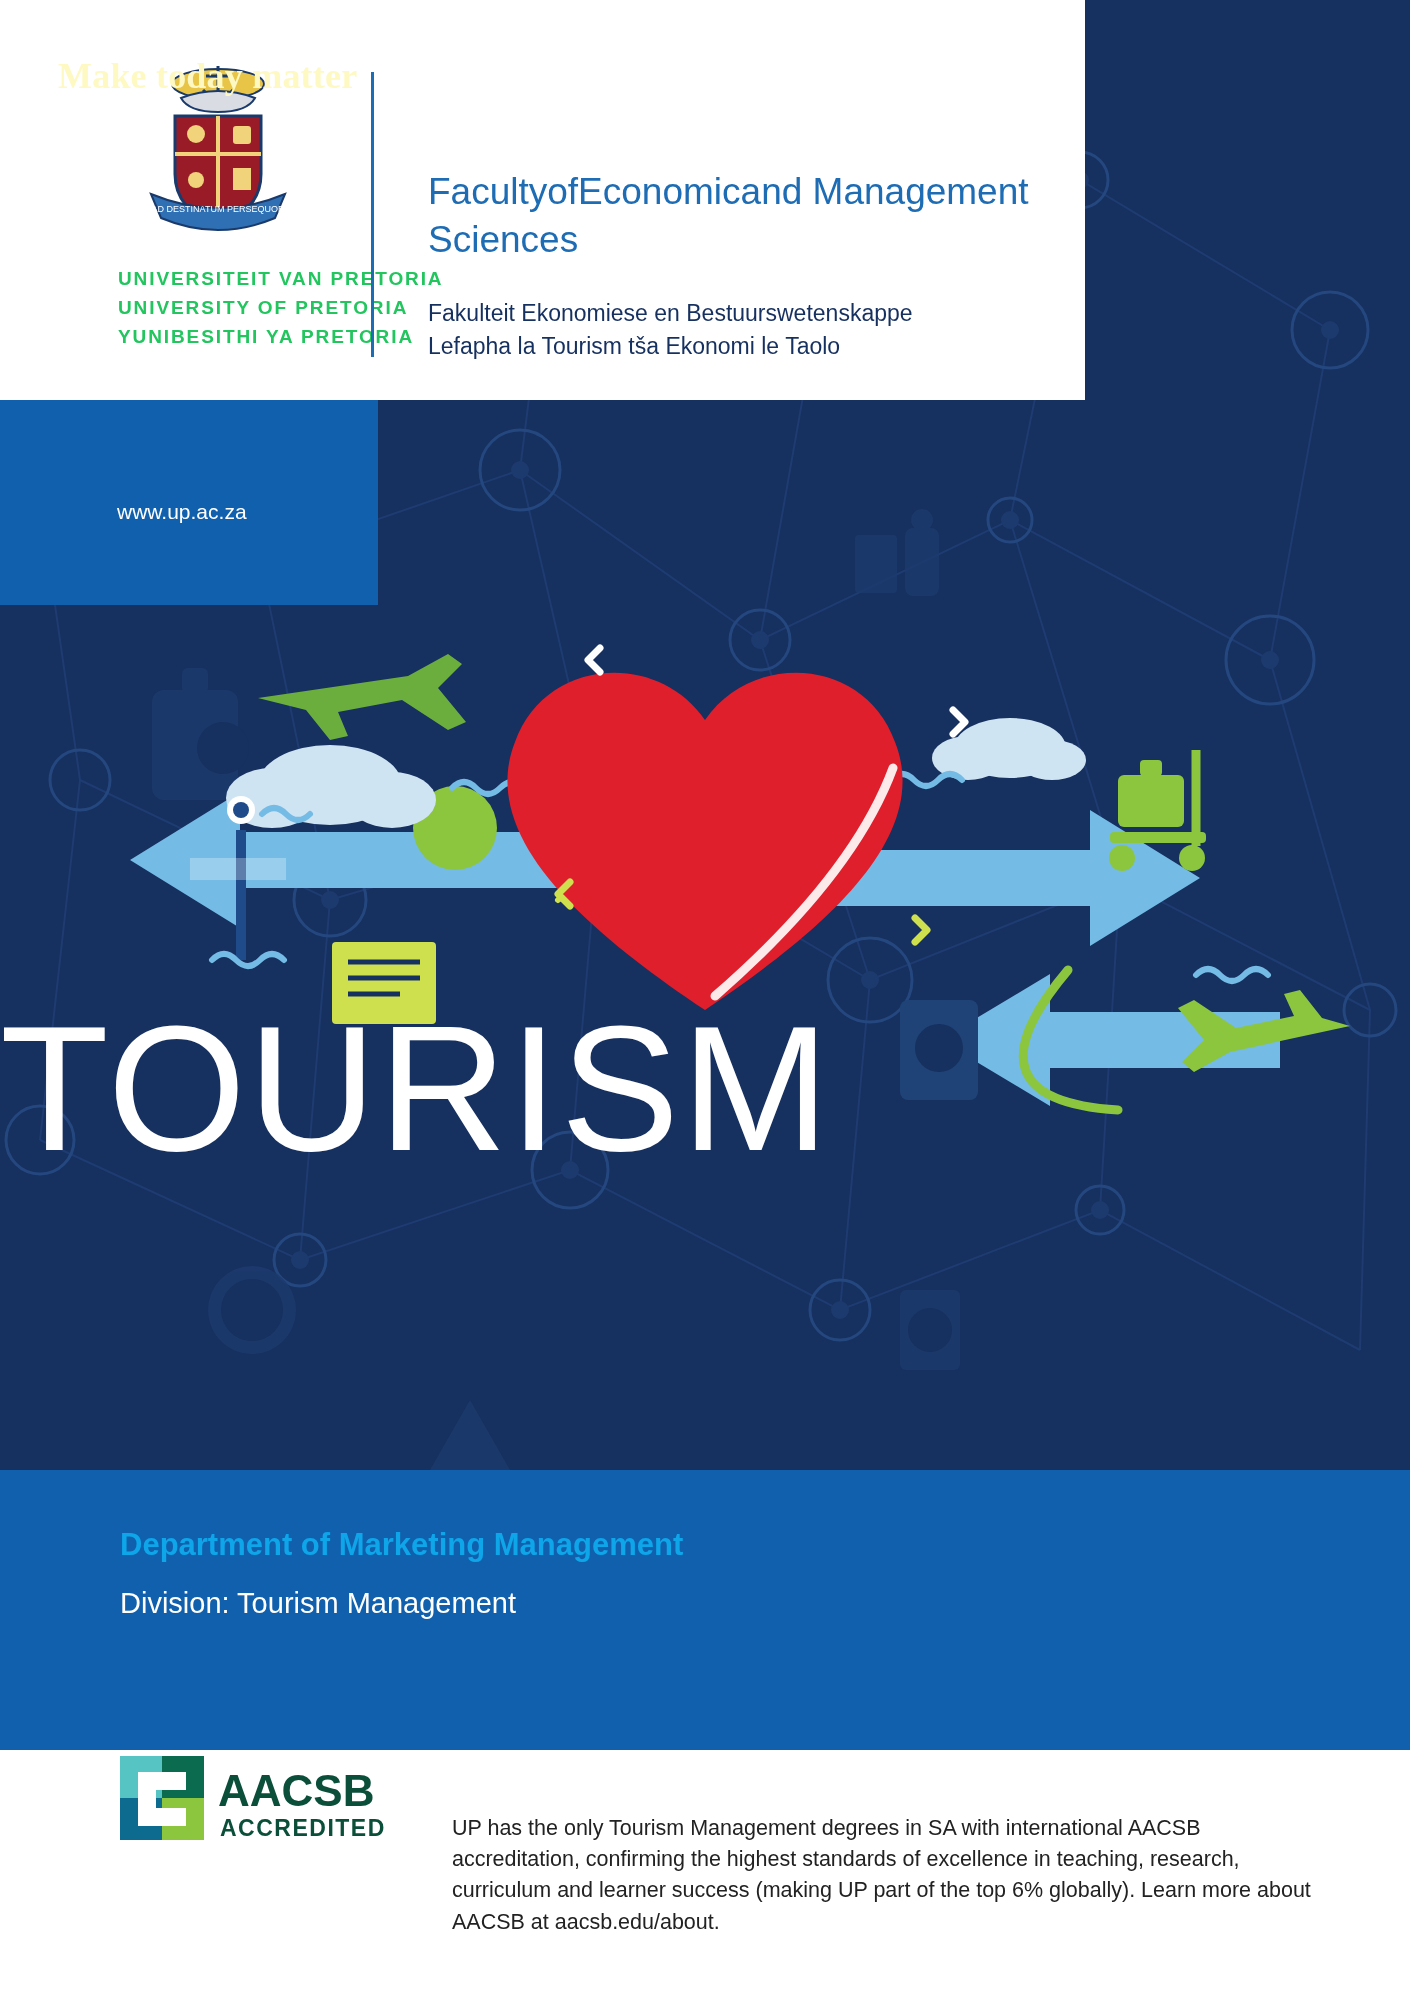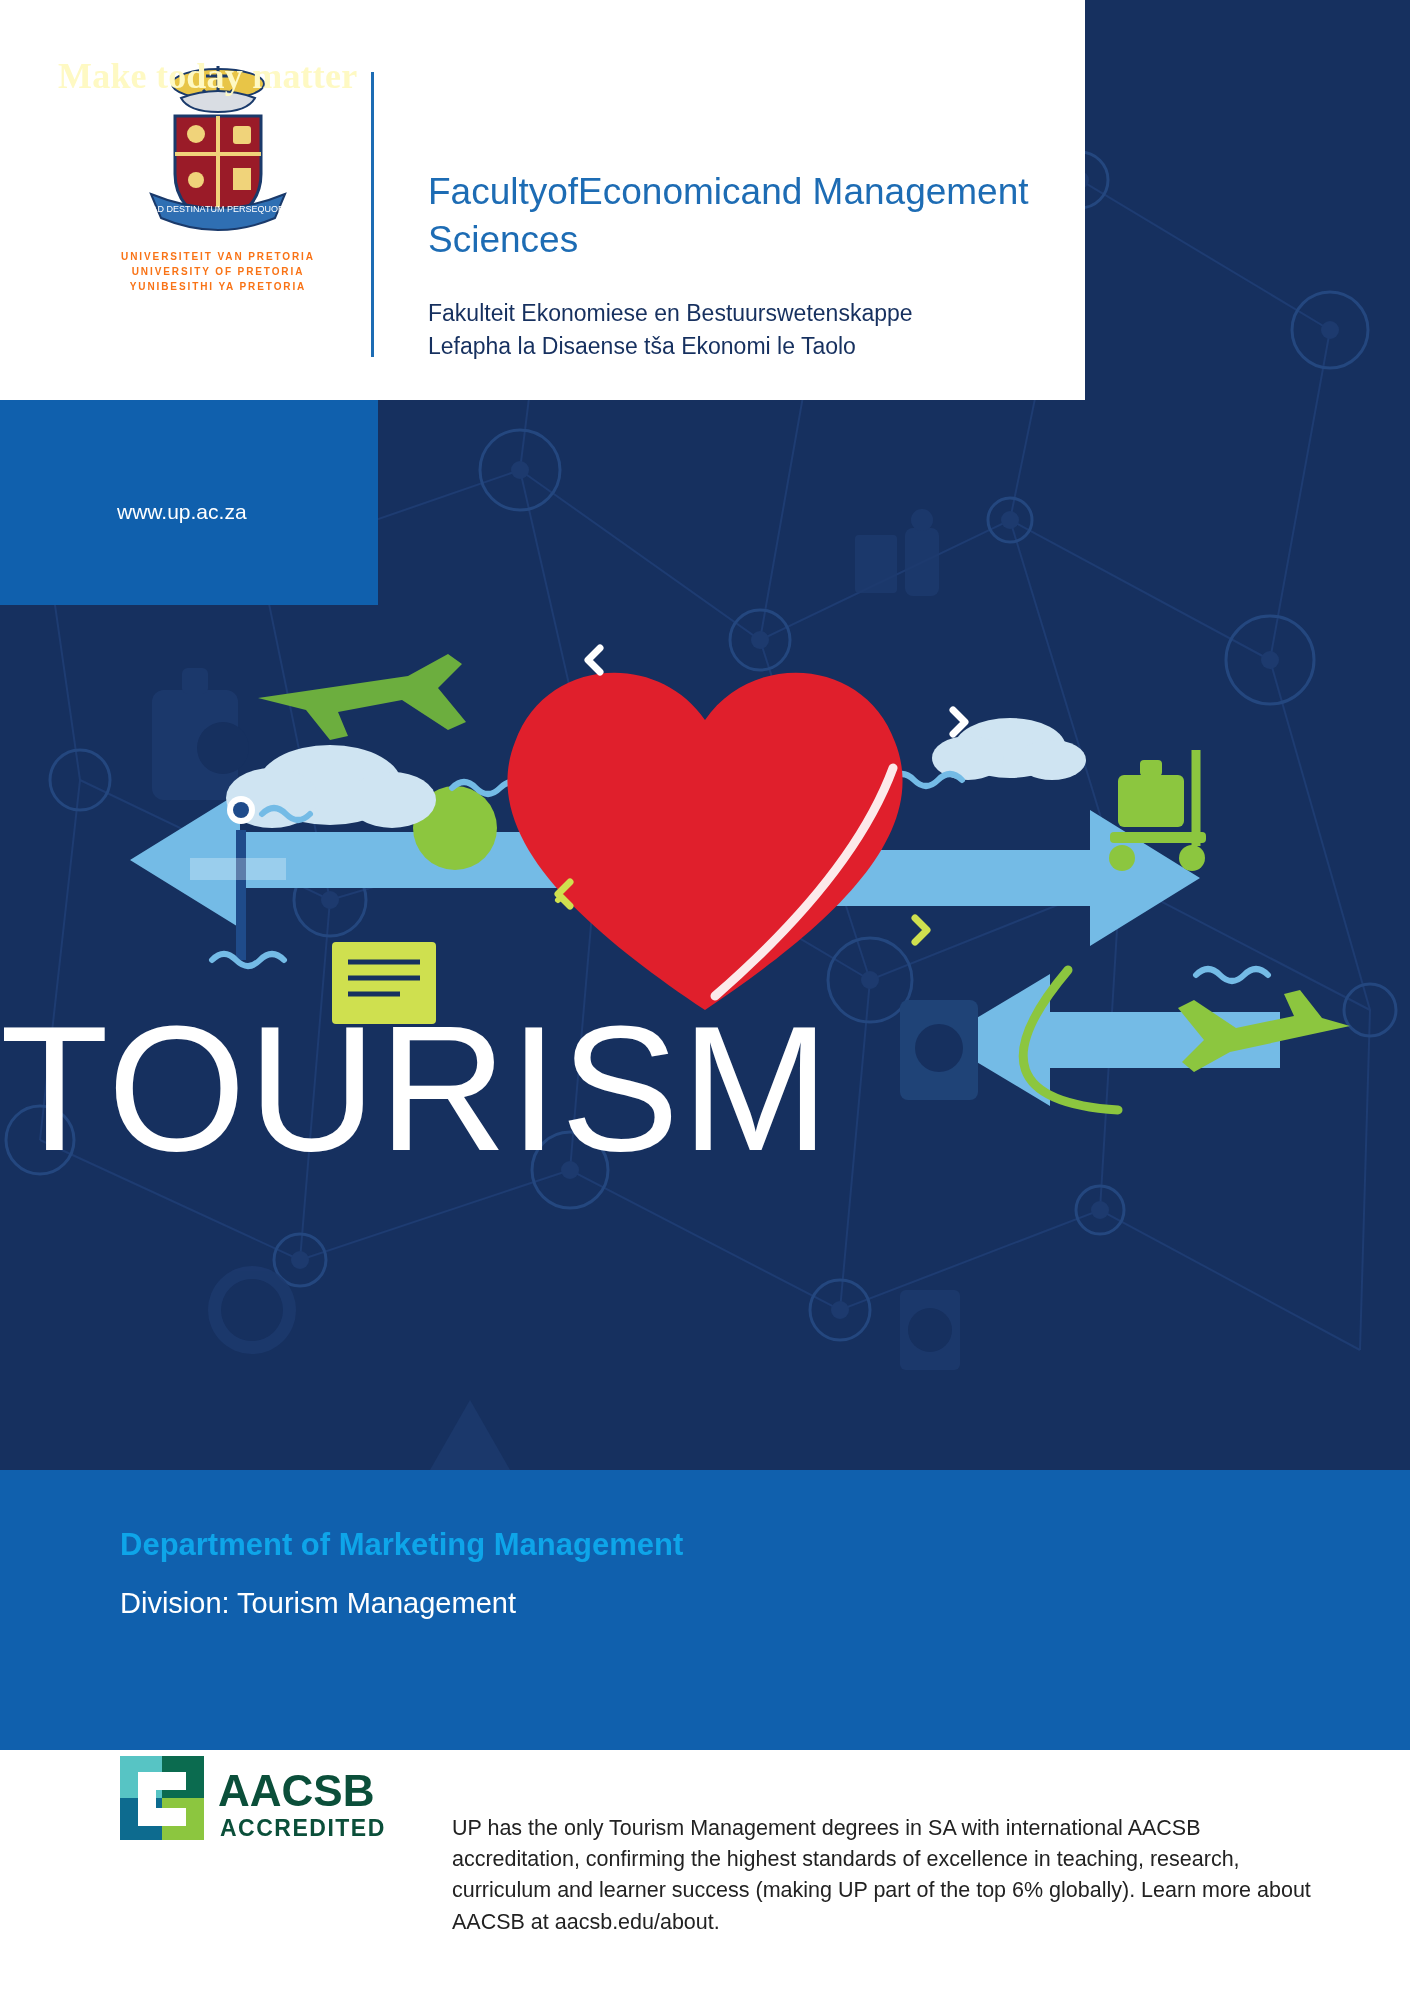--- a/index.html
+++ b/index.html
@@ -39,25 +39,25 @@
     background: #ffffff;
   }
   .crest-wrap {
     position: absolute;
     left: 118px; top: 62px;
     width: 200px; height: 250px;
     text-align: center;
   }
   .crest-svg { display: block; margin: 0 auto; }
   .crest-lines {
-    margin-top: 2px;
-    font-size: 10px;
+    margin-top: 18px;
+    font-size: 19px;
     letter-spacing: 1.9px;
     line-height: 1.52;
-    color: #f97316;
+    color: #22c55e;
     font-weight: bold;
     white-space: nowrap;
   }
   .divider-v {
     position: absolute;
     left: 371px; top: 72px;
     width: 3px; height: 285px;
     background: #1d6cb4;
   }
   .fac-title {
@@ -280,21 +280,21 @@
       <div>UNIVERSITY OF PRETORIA</div>
       <div>YUNIBESITHI YA PRETORIA</div>
     </div>
   </div>
 
   <div class="divider-v"></div>
 
   <div class="fac-title">FacultyofEconomicand Management Sciences</div>
   <div class="fac-sub">
     <div>Fakulteit Ekonomiese en Bestuurswetenskappe</div>
-    <div>Lefapha la Disaense tša Ekonomi le Taolo</div>
+    <div>Lefapha la Tourism tša Ekonomi le Taolo</div>
   </div>
 
   <div class="tagline-box"></div>
   <div class="tagline-main">Make today matter</div>
   <div class="tagline-url">www.up.ac.za</div>
 
   <svg class="art" viewBox="0 0 1410 870">
 
     <path d="M130 260 l110 -68 v40 h330 v56 h-330 v40z" fill="#74bbe6"></path>
 

